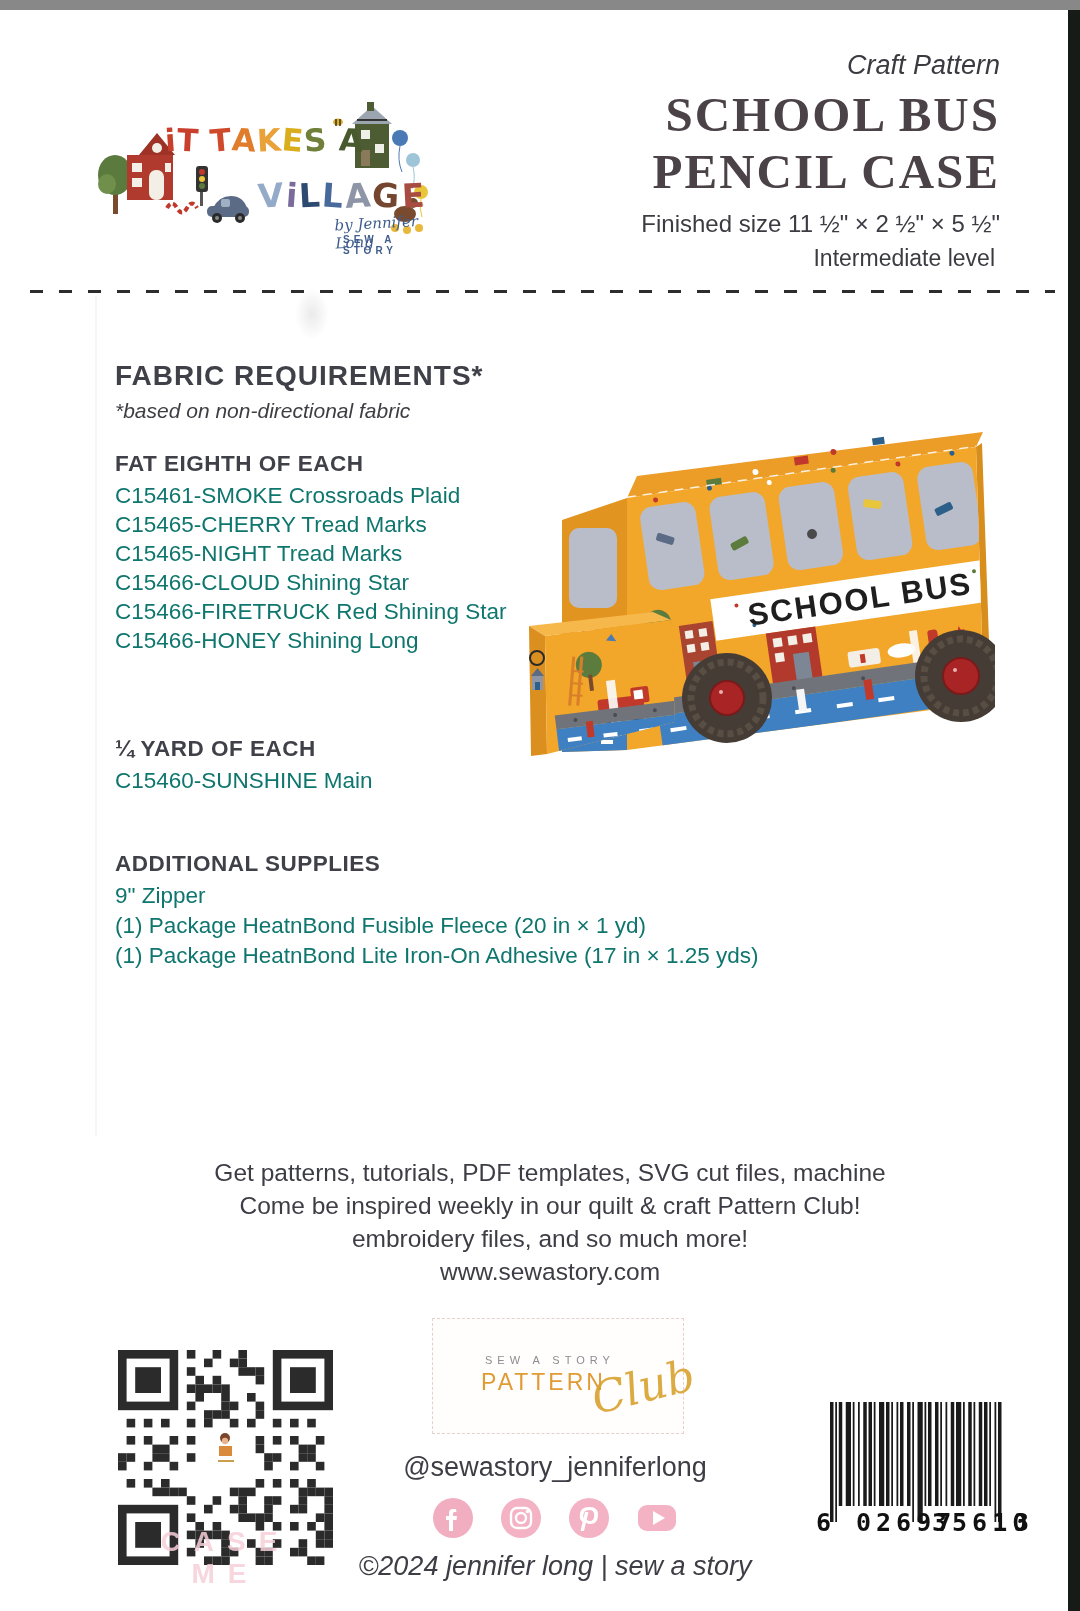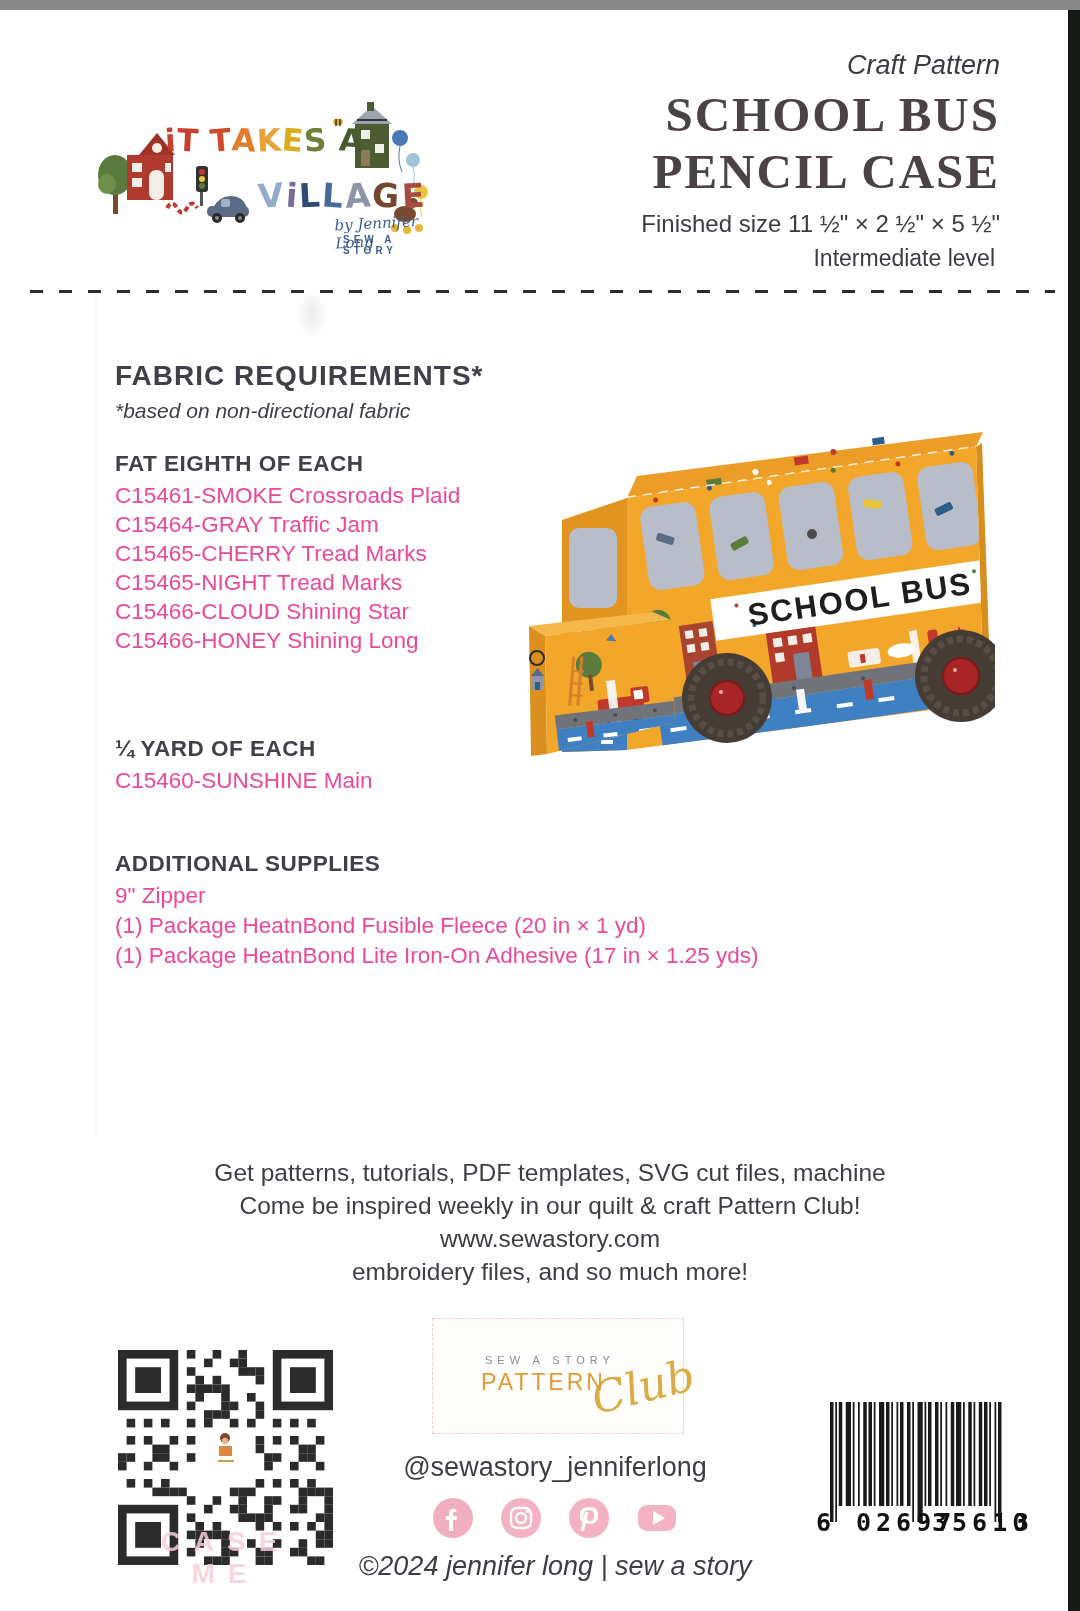--- a/index.html
+++ b/index.html
@@ -30,21 +30,21 @@
   .logo-ch{display:inline-block;}
   .logo-ch.sp{width:11px;}
   .logo-byline{position:absolute;left:240px;top:114px;font-family:"DejaVu Serif",serif;font-style:italic;
                font-size:15px;color:#3f5d8c;transform:rotate(-3deg);}
   .logo-brand{position:absolute;left:248px;top:134px;font-size:10px;font-weight:bold;letter-spacing:4px;color:#3f5d8c;}
 
   
   .h1{position:absolute;left:115px;top:350px;font-size:28px;font-weight:bold;letter-spacing:1px;color:#404049;}
   .note{position:absolute;left:115px;top:389px;font-size:21px;font-style:italic;color:#3d3d44;}
   .h2{font-size:22.5px;font-weight:bold;letter-spacing:.5px;color:#404049;position:absolute;left:115px;}
-  .list{position:absolute;left:115px;font-size:22.5px;color:#ec4899;}
+  .list{position:absolute;left:115px;font-size:22.5px;color:#0f766e;}
   .list div{line-height:29px;}
   .list.supplies div{line-height:30px;}
 
   
   .invite{position:absolute;left:170px;top:1146px;width:760px;text-align:center;
           font-size:24.5px;line-height:33px;color:#3d3d45;}
 
   
   .qr-wrap{position:absolute;left:118px;top:1340px;width:215px;height:215px;}
   .scan-label{position:absolute;left:118px;top:1516px;width:215px;text-align:center;
@@ -168,24 +168,24 @@
   </div>
 
   <div class="dash-sep"></div>
 
   <div class="h1">FABRIC REQUIREMENTS*</div>
   <div class="note">*based on non-directional fabric</div>
 
   <div class="h2" style="top:441px">FAT EIGHTH OF EACH</div>
   <div class="list" style="top:471px">
     <div>C15461-SMOKE Crossroads Plaid</div>
-    <div>C15464-GRAY Traffic Jam</div>
     <div>C15465-CHERRY Tread Marks</div>
     <div>C15465-NIGHT Tread Marks</div>
     <div>C15466-CLOUD Shining Star</div>
+    <div>C15466-FIRETRUCK Red Shining Star</div>
     <div>C15466-HONEY Shining Long</div>
   </div>
 
   <div class="h2" style="top:726px">¼ YARD OF EACH</div>
   <div class="list" style="top:756px">
     <div>C15460-SUNSHINE Main</div>
   </div>
 
   <div class="h2" style="top:841px">ADDITIONAL SUPPLIES</div>
   <div class="list supplies" style="top:871px">
@@ -356,22 +356,22 @@
         <circle cx="456" cy="256" r="18" fill="#a92525"></circle>
         <circle cx="456" cy="256" r="18" fill="none" stroke="#7a1a1a" stroke-width="2"></circle>
         <circle cx="450" cy="250" r="2" fill="#e8b0b0"></circle>
       </g>
     </svg>
   </div>
 
   <div class="invite">
     <div>Get patterns, tutorials, PDF templates, SVG cut files, machine</div>
     <div>Come be inspired weekly in our quilt &amp; craft Pattern Club!</div>
+    <div>embroidery files, and so much more!</div>
     <div>www.sewastory.com</div>
-    <div>embroidery files, and so much more!</div>
   </div>
 
   <div class="qr-wrap">
     <svg id="qr-svg" width="215" height="215" viewBox="0 0 215 215">
         <rect x="0" y="103.19999999999999" width="8.6" height="8.6" fill="#2b2b2b"></rect>
         <rect x="0" y="111.8" width="8.6" height="8.6" fill="#2b2b2b"></rect>
         <rect x="8.6" y="68.8" width="8.6" height="8.6" fill="#2b2b2b"></rect>
         <rect x="8.6" y="86" width="8.6" height="8.6" fill="#2b2b2b"></rect>
         <rect x="8.6" y="103.19999999999999" width="8.6" height="8.6" fill="#2b2b2b"></rect>
         <rect x="8.6" y="129" width="8.6" height="8.6" fill="#2b2b2b"></rect>

